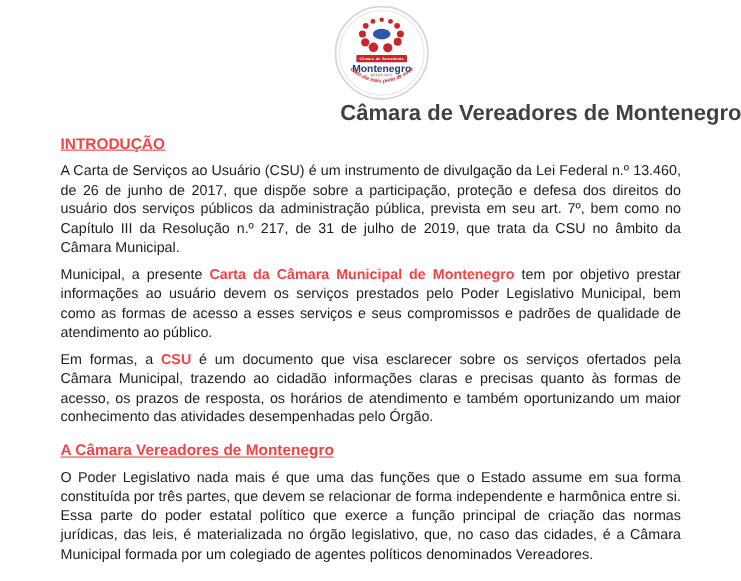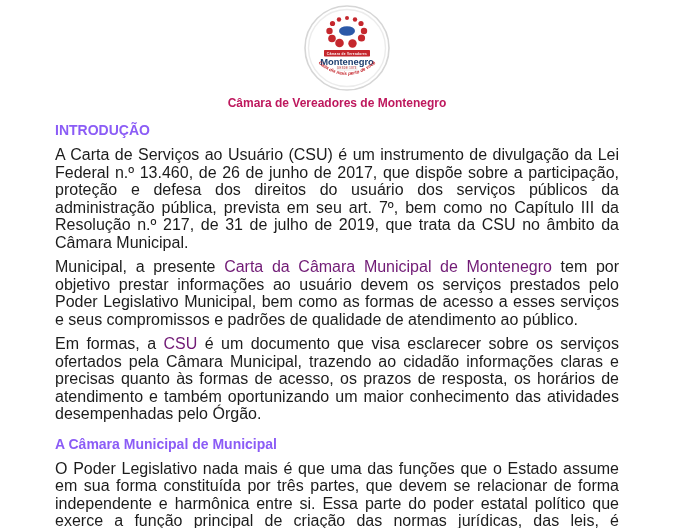--- a/index.html
+++ b/index.html
@@ -13,46 +13,47 @@
     color: #1c1c1c;
     overflow: hidden;
   }
   .logo-wrap {
     display: flex;
     justify-content: center;
     padding-top: 5px;
     padding-left: 20px;
   }
   .doc-title {
-    text-align: center;
-    font-size: 12px;
+    text-align: right;
+    font-size: 20px;
     font-weight: 700;
     line-height: 16px;
     margin-top: 4px;
-    color: #be185d;
+    color: #404040;
   }
   .content {
     margin: 0 55px;
   }
   .section-heading {
     font-size: 14px;
     font-weight: 700;
     line-height: 17px;
     margin: 13px 0 0;
-    color: #8b5cf6;
+    color: #ef4444;
+    text-decoration: underline;
   }
   .section-heading.first { margin-top: 11px; }
   .para {
-    font-size: 16px;
+    font-size: 13px;
     line-height: 17.5px;
     text-align: justify;
     margin: 7px 0 0;
     color: #1c1c1c;
   }
-  .para strong { font-weight: 400; color: #701a75; }
+  .para strong { font-weight: 700; color: #ef4444; }
   svg text { font-family: "Liberation Sans", "DejaVu Sans", sans-serif; }
 </style>
 </head>
 <body>
 
 <div class="page">
 
   <div class="logo-wrap">
     <svg width="86" height="86" viewBox="0 0 86 86" aria-hidden="true">
 
@@ -103,20 +104,20 @@
     </p>
 
     <p class="para">
       <span>Municipal, a presente </span><strong>Carta da Câmara Municipal de Montenegro</strong><span> tem por objetivo prestar informações ao usuário devem os serviços prestados pelo Poder Legislativo Municipal, bem como as formas de acesso a esses serviços e seus compromissos e padrões de qualidade de atendimento ao público.</span>
     </p>
 
     <p class="para">
       <span>Em formas, a </span><strong>CSU</strong><span> é um documento que visa esclarecer sobre os serviços ofertados pela Câmara Municipal, trazendo ao cidadão informações claras e precisas quanto às formas de acesso, os prazos de resposta, os horários de atendimento e também oportunizando um maior conhecimento das atividades desempenhadas pelo Órgão.</span>
     </p>
 
-    <h2 class="section-heading">A Câmara Municipal de Municipal</h2>
+    <h2 class="section-heading">A Câmara Vereadores de Montenegro</h2>
 
     <p class="para">
       <span>O Poder Legislativo nada mais é que uma das funções que o Estado assume em sua forma constituída por três partes, que devem se relacionar de forma independente e harmônica entre si. Essa parte do poder estatal político que exerce a função principal de criação das normas jurídicas, das leis, é materializada no órgão legislativo, que, no caso das cidades, é a Câmara Municipal formada por um colegiado de agentes políticos denominados Vereadores.</span>
     </p>
 
   </div>
 </div>
 
 </body></html>

